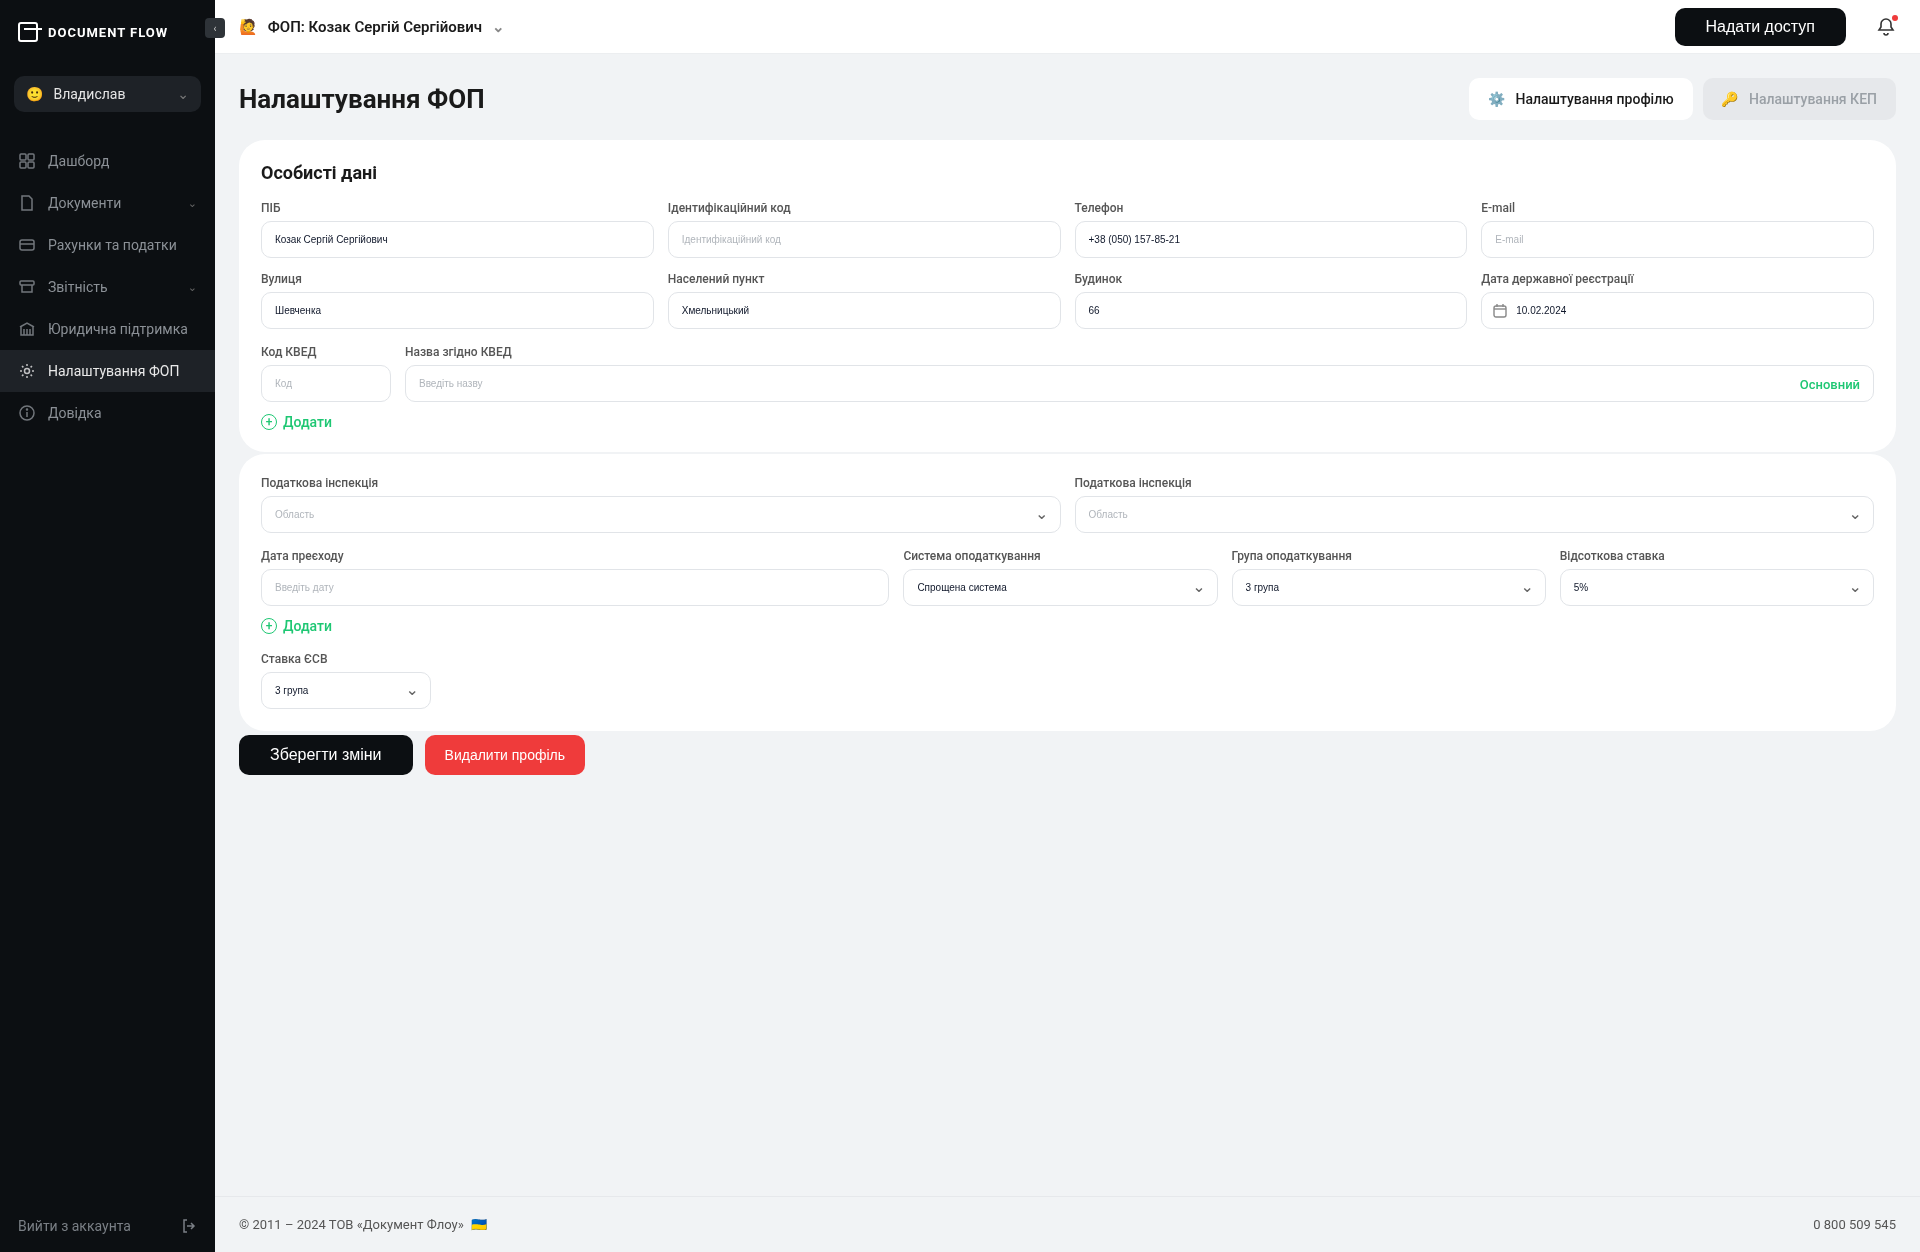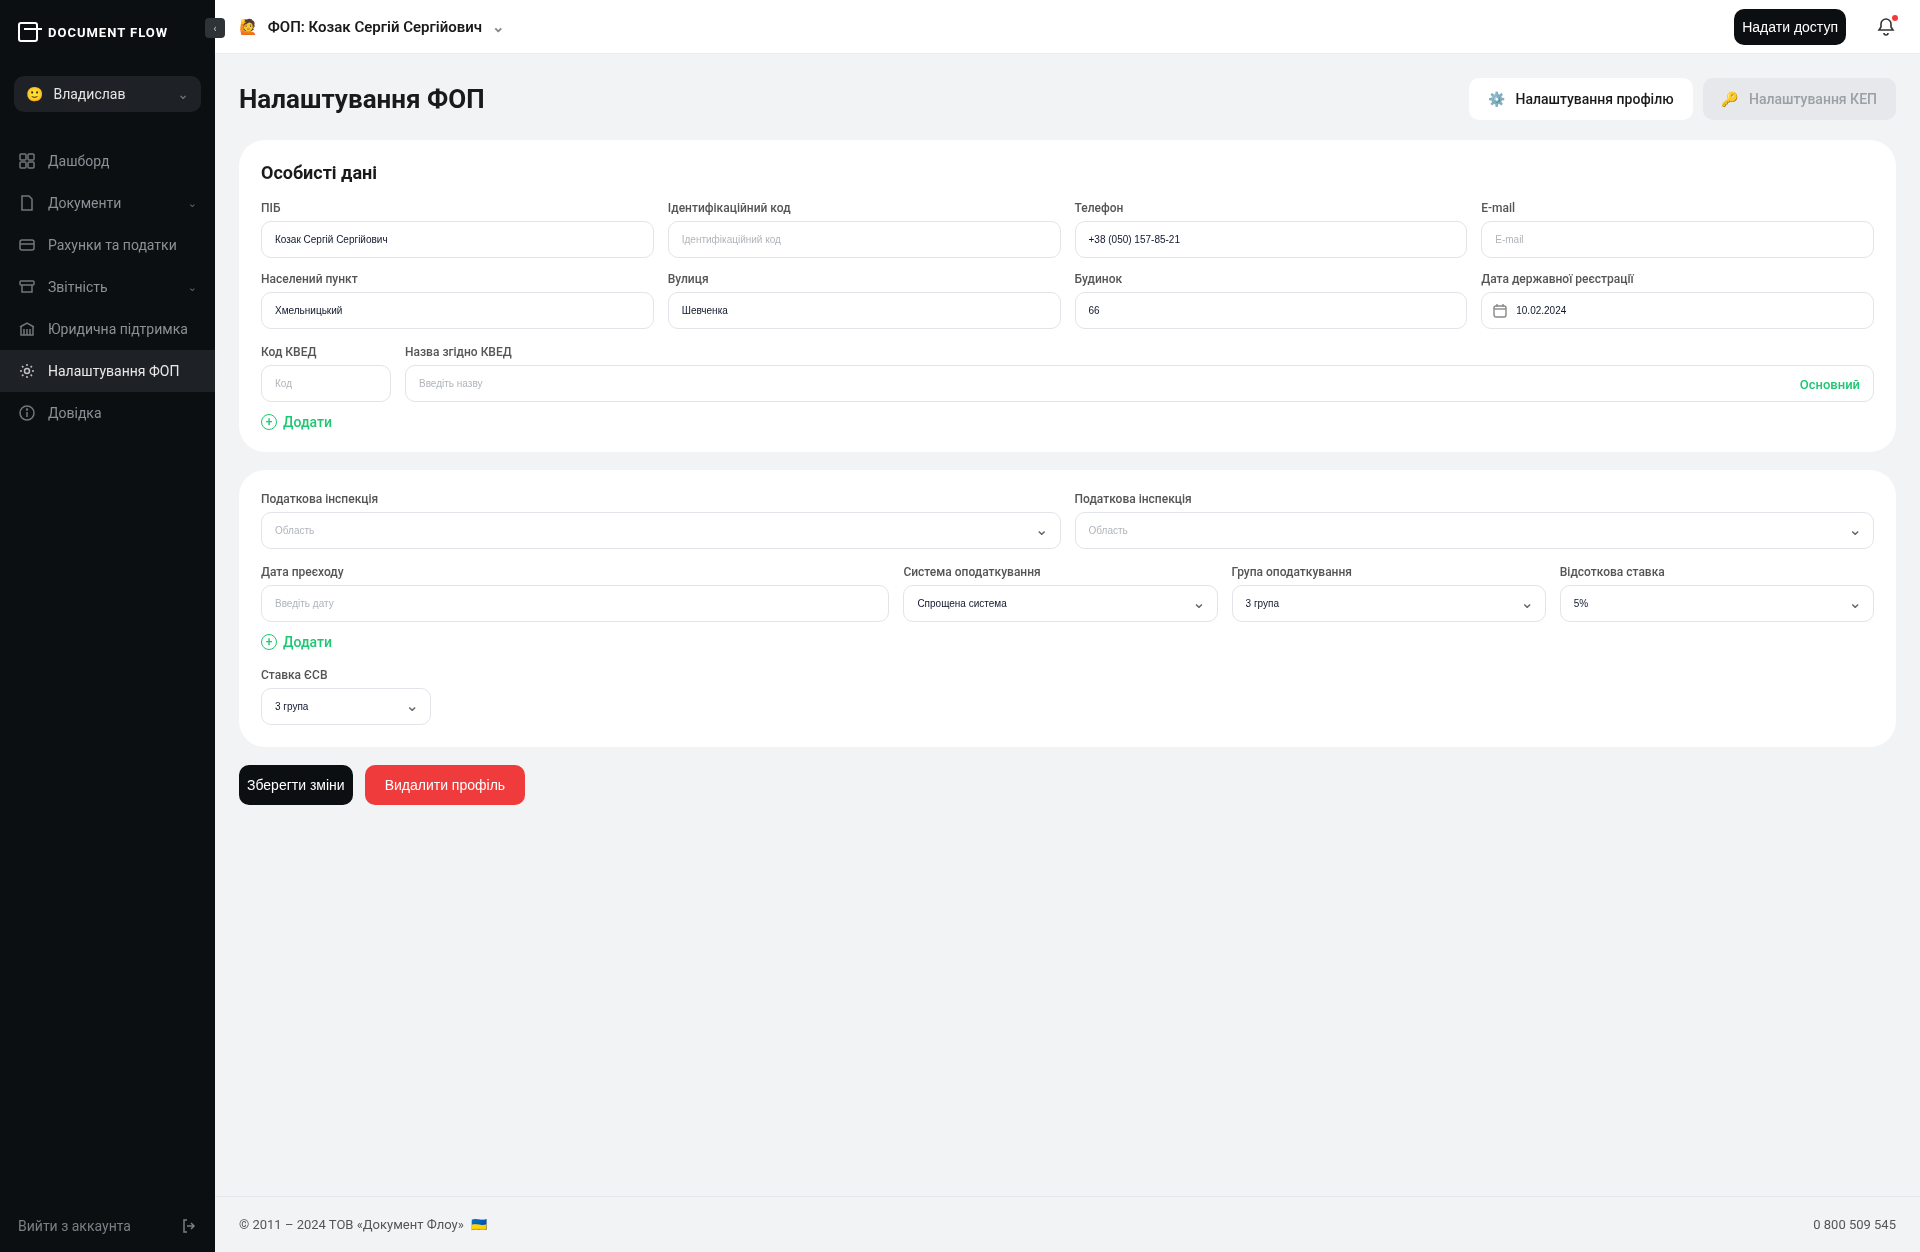--- a/index.html
+++ b/index.html
@@ -25,34 +25,34 @@
   .nav-icon { width:18px; height:18px; display:inline-flex; align-items:center; justify-content:center; opacity:0.8; }
   
   .sidebar-footer { padding: 18px; display:flex; align-items:center; gap:12px; color:#7a7f85; cursor:pointer; }
   .sidebar-footer .exit-icon { margin-left:auto; }
   
   
   .main { flex:1; display:flex; flex-direction:column; min-width:0; }
   .topbar { background:#fff; height:54px; display:flex; align-items:center; padding:0 24px; gap:12px; border-bottom:1px solid #eceef0; }
   .topbar-title { font-weight:600; font-size:15px; display:flex; align-items:center; gap:10px; cursor:pointer; }
   .topbar-spacer { flex:1; }
-  .btn-black { background:#0c0f12; color:#fff; border:none; border-radius:10px; padding:10px 8px; font-size:14px; cursor:pointer; font-weight:500;text-align:right; }
+  .btn-black { background:#0c0f12; color:#fff; border:none; border-radius:10px; padding:10px 31px; font-size:16px; cursor:pointer; font-weight:500;text-align:right; }
   .btn-red { background:#ef3b3b; color:#fff; border:none; border-radius:10px; padding:12px 20px; font-size:14px; cursor:pointer; font-weight:400; }
   .bell { position:relative; cursor:pointer; color:#333; }
   .bell .dot { position:absolute; top:-2px; right:-2px; width:6px; height:6px; background:#ef3b3b; border-radius:50%; }
   
   .content { padding: 24px; flex:1; }
   .page-head { display:flex; align-items:center; margin-bottom:20px; gap:12px; }
   .page-title { font-size:26px; font-weight:700; }
   .page-head-spacer { flex:1; }
   .tab-pill-group { display:flex; gap:10px; }
   .tab-pill { background:#fff; border-radius:10px; padding:12px 18px; display:flex; align-items:center; gap:10px; font-size:14px; font-weight:500; cursor:pointer; border:1px solid transparent; }
   .tab-pill.disabled { background:#e6e8eb; color:#9aa0a6; cursor:default; }
   
-  .card { background:#fff; border-radius:26px; padding:22px; margin-bottom:18px; }
+  .card { background:#fff; border-radius:26px; padding:22px; margin-bottom:2px; }
   .card-title { font-size:18px; font-weight:700; margin-bottom:18px; }
   
   .form-grid { display:grid; grid-template-columns: repeat(4, 1fr); gap:14px 14px; }
   .field { display:flex; flex-direction:column; gap:6px; }
   .field label { font-size:12px; color:#555; font-weight:500; }
   .input, .select { border:1px solid #e1e4e8; border-radius:10px; padding:12px 13px; font-size:10px; background:#fff; width:100%; outline:none; color:#0f172a; }
   .input::placeholder { color:#b0b5bb; }
   .select-wrap { position:relative; }
   .select-wrap::after { content:"⌄"; position:absolute; right:12px; top:50%; transform:translateY(-60%); color:#666; pointer-events:none; font-size:16px; }
   .select-wrap .input { padding-right:30px; cursor:pointer; }
@@ -225,26 +225,26 @@
           <div class="field">
             <label>Телефон</label>
             <input class="input" value="+38 (050) 157-85-21" style="">
           </div>
           <div class="field">
             <label>E-mail</label>
             <input class="input" placeholder="E-mail" style="">
           </div>
 
           <div class="field">
+            <label>Вулиця</label>
+            <input class="input" value="Шевченка" style="">
+          </div>
+          <div class="field">
             <label>Населений пункт</label>
             <input class="input" value="Хмельницький" style="">
-          </div>
-          <div class="field">
-            <label>Вулиця</label>
-            <input class="input" value="Шевченка" style="">
           </div>
           <div class="field">
             <label>Будинок</label>
             <input class="input" value="66" style="">
           </div>
           <div class="field">
             <label>Дата державної реєстрації</label>
             <div class="date-wrap">
               <span class="cal-icon">
                 <svg width="14" height="14" viewBox="0 0 14 14" fill="none" stroke="currentColor" stroke-width="1.4">

